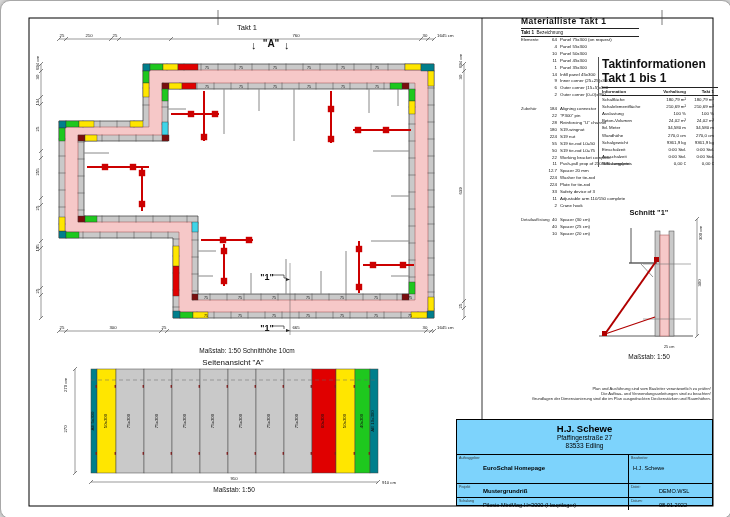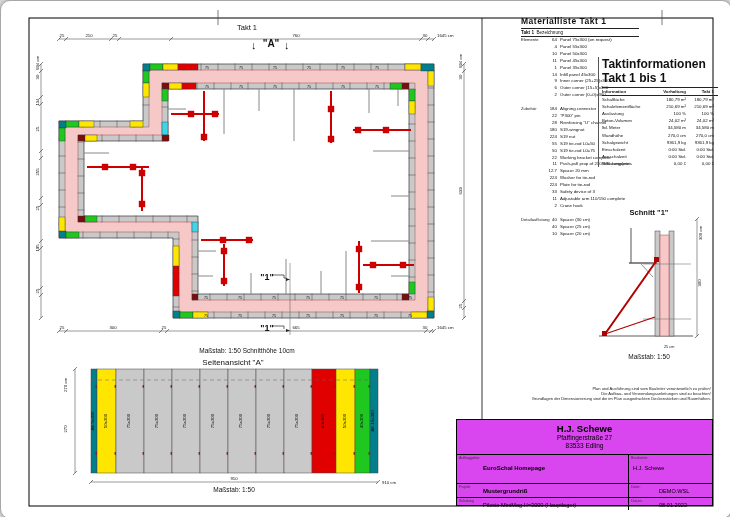--- a/index.html
+++ b/index.html
@@ -22,21 +22,21 @@
   .ti-row{display:flex;font-size:4.4px;line-height:7.1px;}
   .ti-row.head{font-weight:bold;border-bottom:.5px solid #222;border-top:.5px solid #222;}
   .ti-c0{width:52px;}
   .ti-c1{width:32px;text-align:right;}
   .ti-c2{width:28px;text-align:right;}
   
   #disclaimer{left:440px;top:386px;width:270px;text-align:right;font-size:4.1px;
               line-height:4.9px;color:#222;}
   
   #titleblock{left:455px;top:418px;width:257px;height:87px;border:1px solid #000;
-              box-sizing:border-box;color:#000;background:#d946ef;}
+              box-sizing:border-box;color:#000;background:#7dd3fc;}
   .tb-top{height:34px;border-bottom:1px solid #000;text-align:center;}
   .tb-company{font-size:9.5px;font-weight:bold;padding-top:3px;}
   .tb-addr{font-size:6.5px;line-height:7.5px;}
   .tb-row{display:flex;border-bottom:1px solid #000;}
   .tb-row:last-child{border-bottom:none;}
   .tb-cell-l{width:172px;border-right:1px solid #000;position:relative;box-sizing:border-box;}
   .tb-cell-r{flex:1;position:relative;}
   .tb-label{position:absolute;left:2px;top:1px;font-size:3.6px;color:#333;}
   .tb-val{font-size:6px;padding:7px 0 2px 26px;}
   .tb-val.b{font-weight:bold;}

